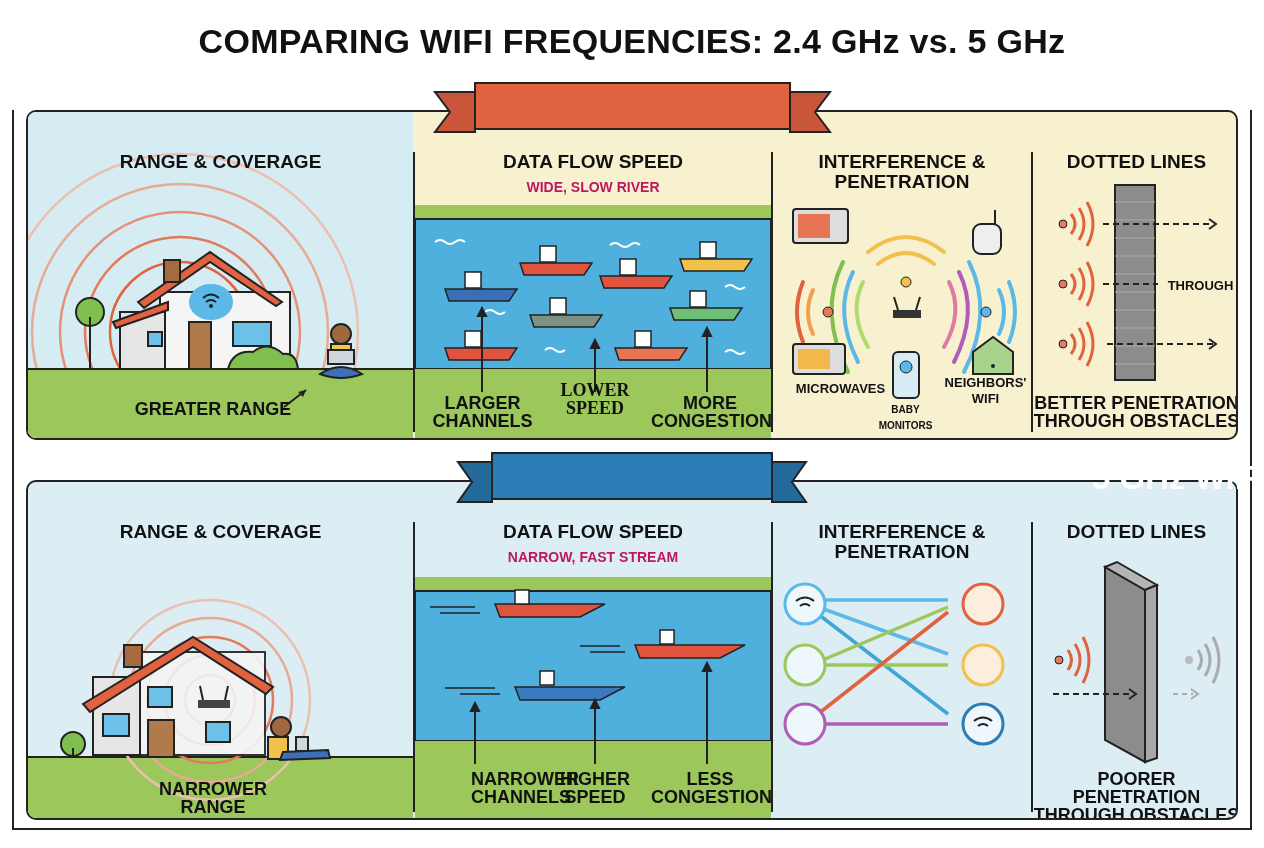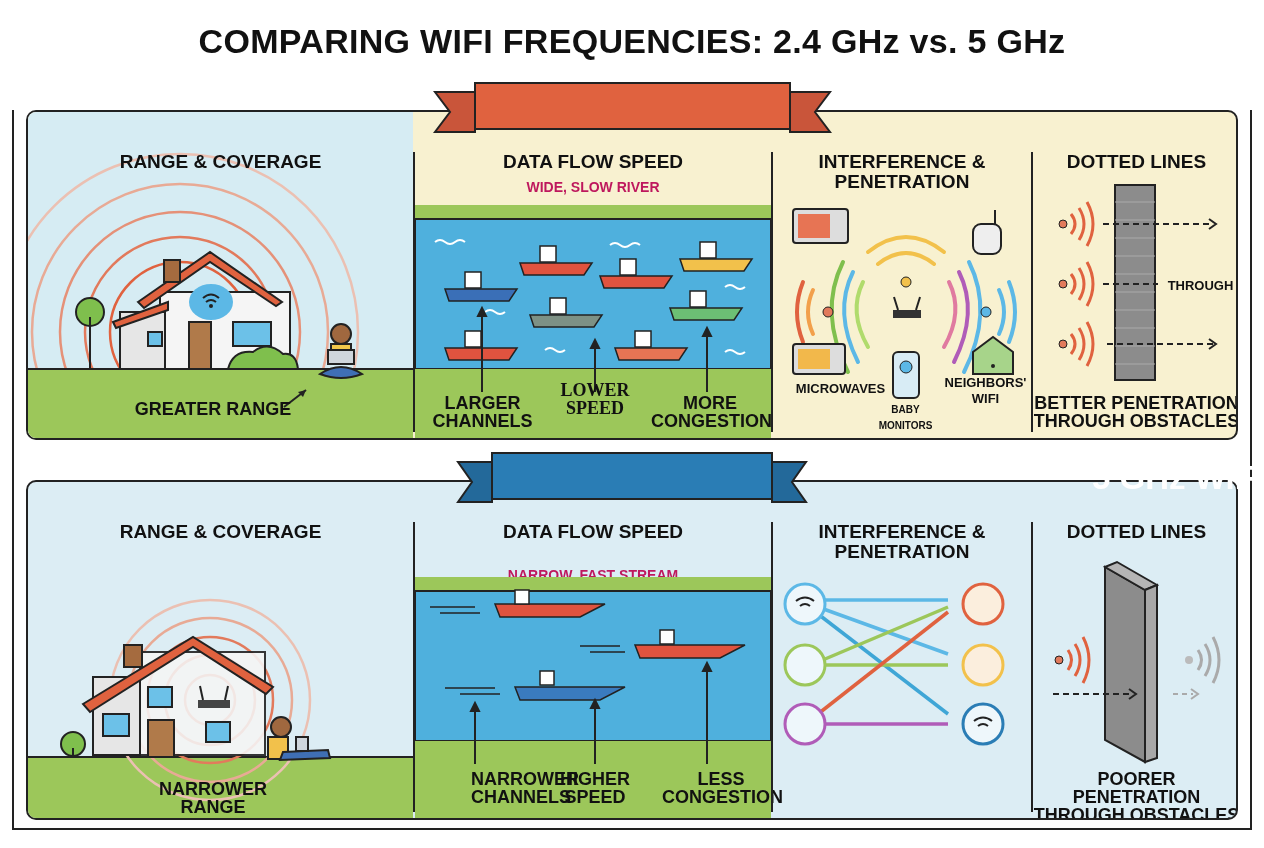--- a/index.html
+++ b/index.html
@@ -285,21 +285,21 @@
         <rect x="268" y="255" width="12" height="14" fill="#cfd6dc" stroke="#222" stroke-width="2"></rect>
       </g>
     </svg>
     <div class="lbl" style="left:100px;top:298px;width:170px;">NARROWER RANGE</div>
   </div>
 
   <div class="divider" style="left:385px;top:40px;height:290px;"></div>
 
   <div class="col" style="left:387px;width:356px;">
     <div class="col-title" style="top:40px;">DATA FLOW SPEED</div>
-    <div class="col-sub" style="top:85px;">NARROW, FAST STREAM</div>
+    <div class="col-sub" style="top:67px;">NARROW, FAST STREAM</div>
     <svg width="356" height="340" style="left:0;top:0;">
       <rect x="0" y="95" width="356" height="14" fill="#9cc75a"></rect>
       <rect x="0" y="109" width="356" height="150" fill="#4fb0dd" stroke="#222" stroke-width="2"></rect>
       <rect x="0" y="259" width="356" height="81" fill="#9cc75a"></rect>
       <g stroke="#222" stroke-width="1.5">
         <line x1="15" y1="125" x2="60" y2="125"></line>
           <line x1="25" y1="131" x2="65" y2="131"></line>
         <line x1="165" y1="164" x2="205" y2="164"></line>
           <line x1="175" y1="170" x2="210" y2="170"></line>
         <line x1="30" y1="206" x2="80" y2="206"></line>
@@ -323,21 +323,21 @@
       </g>
     </svg>
     <div class="lbl" style="left:8px;top:288px;width:120px;padding-left:48px;">
       <div>NARROWER</div>
       <div>CHANNELS</div>
     </div>
     <div class="lbl" style="left:130px;top:288px;width:100px;">
       <div>HIGHER</div>
       <div>SPEED</div>
     </div>
-    <div class="lbl" style="left:247px;top:288px;width:118px;">
+    <div class="lbl" style="left:236px;top:288px;width:118px;">
       <div>LESS</div>
       <div>CONGESTION</div>
     </div>
   </div>
 
   <div class="divider" style="left:743px;top:40px;height:290px;"></div>
 
   <div class="col" style="left:745px;width:258px;">
     <div class="col-title" style="top:40px;">
       <div>INTERFERENCE &amp;</div>

